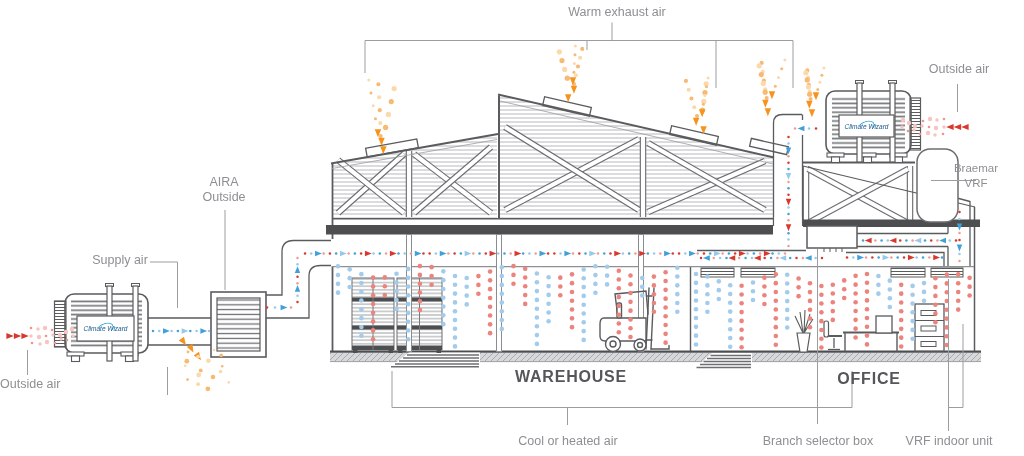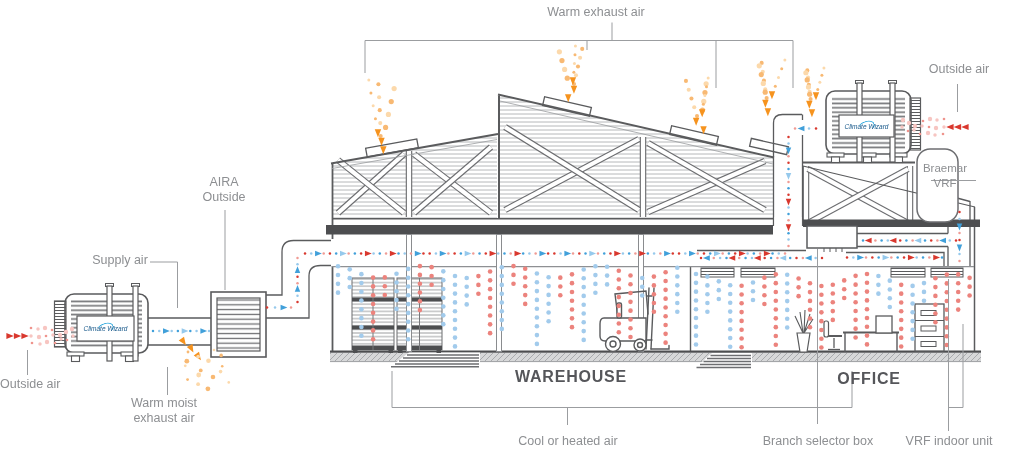--- a/index.html
+++ b/index.html
@@ -911,36 +911,32 @@
     <path d="M167.5,367 V395"></path>
     <path d="M225,210 V290"></path>
     <path d="M957.5,84 V112"></path>
     <path d="M931,180.5 H976"></path>
     <path d="M392,371 V407.5 H852 V371 M567.5,407.5 V425"></path>
     <path d="M817.5,249 V424"></path>
     <path d="M948.5,279 V431 M963,324 V407.5 H948.5"></path>
   </g>
 </svg>
 
-<div class="lbl c" style="left:596px;top:5px">Warm exhaust air</div>
+<div class="lbl c" style="left:617px;top:5px">Warm exhaust air</div>
 <div class="lbl c" style="left:959px;top:62px">Outside air</div>
-<div class="lbl c" style="left:945px;top:161px;font-size:11.5px">
+<div class="lbl c" style="left:976px;top:161px;font-size:11.5px">
   <div>Braemar</div>
   <div>VRF</div>
 </div>
 <div class="lbl c" style="left:224px;top:175px">
   <div>AIRA</div>
   <div>Outside</div>
 </div>
 <div class="lbl c" style="left:120px;top:253px">Supply air</div>
 <div class="lbl" style="left:0px;top:377px">Outside air</div>
-<div class="lbl c" style="left:164px;top:396px">
-  <div>Warm moist</div>
-  <div>exhaust air</div>
-</div>
 <div class="room c" style="left:571px;top:368px">WAREHOUSE</div>
 <div class="room c" style="left:869px;top:370px">OFFICE</div>
 <div class="lbl c" style="left:568px;top:434px">Cool or heated air</div>
 <div class="lbl c" style="left:818px;top:434px">Branch selector box</div>
 <div class="lbl c" style="left:949px;top:434px">VRF indoor unit</div>
 
 <div class="plate" style="left:77.5px;top:316.5px;width:56px;height:24px">
   <span class="swirl"></span>
   <span class="ptxt">Climate Wizard</span>
 </div>

